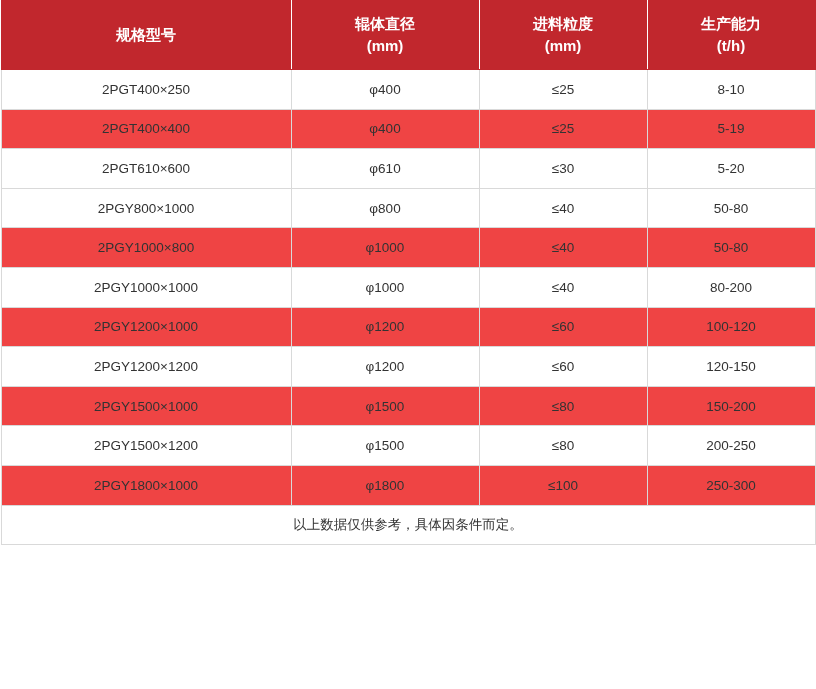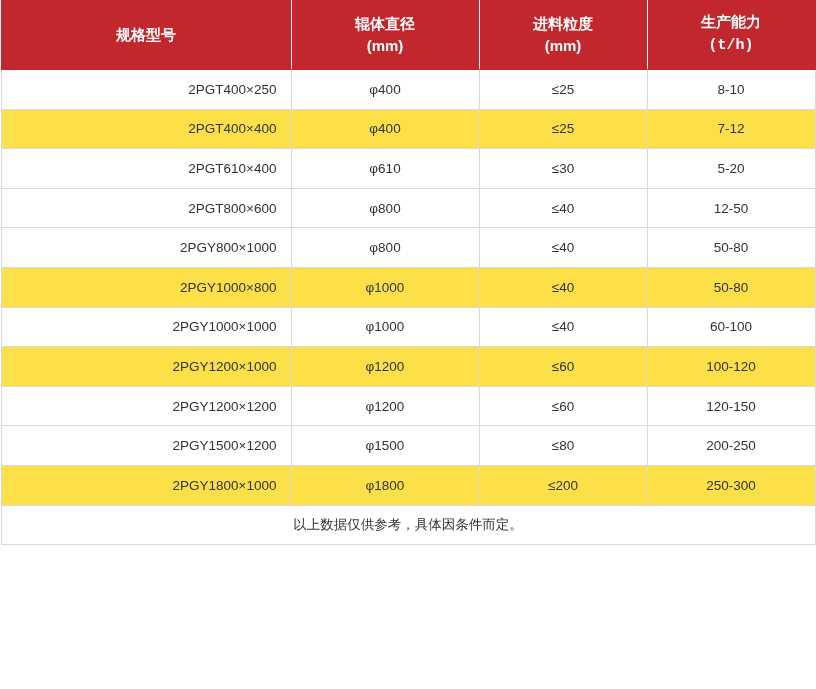--- a/index.html
+++ b/index.html
@@ -26,42 +26,41 @@
     font-weight: bold;
     line-height: 22px;
     padding: 12px 4px;
     border: 1px solid #c1272d;
     border-right-color: #ffffff;
     text-align: center;
     vertical-align: middle;
   }
   .spec-table th:last-child {
     border-right-color: #c1272d;
-    font-family: Liberation Mono, monospace;
   }
   .spec-table td {
     font-size: 13.5px;
     border: 1px solid #d9d9d9;
     padding: 0 14px;
     height: 38.6px;
     vertical-align: middle;
     text-align: center;
     color: #333;
   }
   .spec-table td.model {
-    text-align: right;
+    text-align: center;
   }
   .spec-table tbody tr.alt td {
     background: #e8e8e8;
   }
   .spec-table tbody tr td {
     background: #ffffff;
   }
   .spec-table tbody tr.alt td {
-    background: #fde047;
+    background: #ef4444;
   }
   .footnote td {
     text-align: center !important;
     font-size: 13.5px;
     color: #333;
     height: 38px;
     background: #ffffff !important;
   }
   .col-model { width: 290px; }
   .col-diam { width: 188px; }
@@ -101,73 +100,73 @@
     <tr>
       <td class="model">2PGT400×250</td>
       <td>φ400</td>
       <td>≤25</td>
       <td>8-10</td>
     </tr>
     <tr class="alt">
       <td class="model">2PGT400×400</td>
       <td>φ400</td>
       <td>≤25</td>
-      <td>7-12</td>
+      <td>5-19</td>
     </tr>
     <tr>
-      <td class="model">2PGT610×400</td>
+      <td class="model">2PGT610×600</td>
       <td>φ610</td>
       <td>≤30</td>
       <td>5-20</td>
-    </tr>
-    <tr>
-      <td class="model">2PGT800×600</td>
-      <td>φ800</td>
-      <td>≤40</td>
-      <td>12-50</td>
     </tr>
     <tr>
       <td class="model">2PGY800×1000</td>
       <td>φ800</td>
       <td>≤40</td>
       <td>50-80</td>
     </tr>
     <tr class="alt">
       <td class="model">2PGY1000×800</td>
       <td>φ1000</td>
       <td>≤40</td>
       <td>50-80</td>
     </tr>
     <tr>
       <td class="model">2PGY1000×1000</td>
       <td>φ1000</td>
       <td>≤40</td>
-      <td>60-100</td>
+      <td>80-200</td>
     </tr>
     <tr class="alt">
       <td class="model">2PGY1200×1000</td>
       <td>φ1200</td>
       <td>≤60</td>
       <td>100-120</td>
     </tr>
     <tr>
       <td class="model">2PGY1200×1200</td>
       <td>φ1200</td>
       <td>≤60</td>
       <td>120-150</td>
     </tr>
+    <tr class="alt">
+      <td class="model">2PGY1500×1000</td>
+      <td>φ1500</td>
+      <td>≤80</td>
+      <td>150-200</td>
+    </tr>
     <tr>
       <td class="model">2PGY1500×1200</td>
       <td>φ1500</td>
       <td>≤80</td>
       <td>200-250</td>
     </tr>
     <tr class="alt">
       <td class="model">2PGY1800×1000</td>
       <td>φ1800</td>
-      <td>≤200</td>
+      <td>≤100</td>
       <td>250-300</td>
     </tr>
     <tr class="footnote">
       <td colspan="4">以上数据仅供参考，具体因条件而定。</td>
     </tr>
   </tbody>
 </table>
 
 </body></html>

